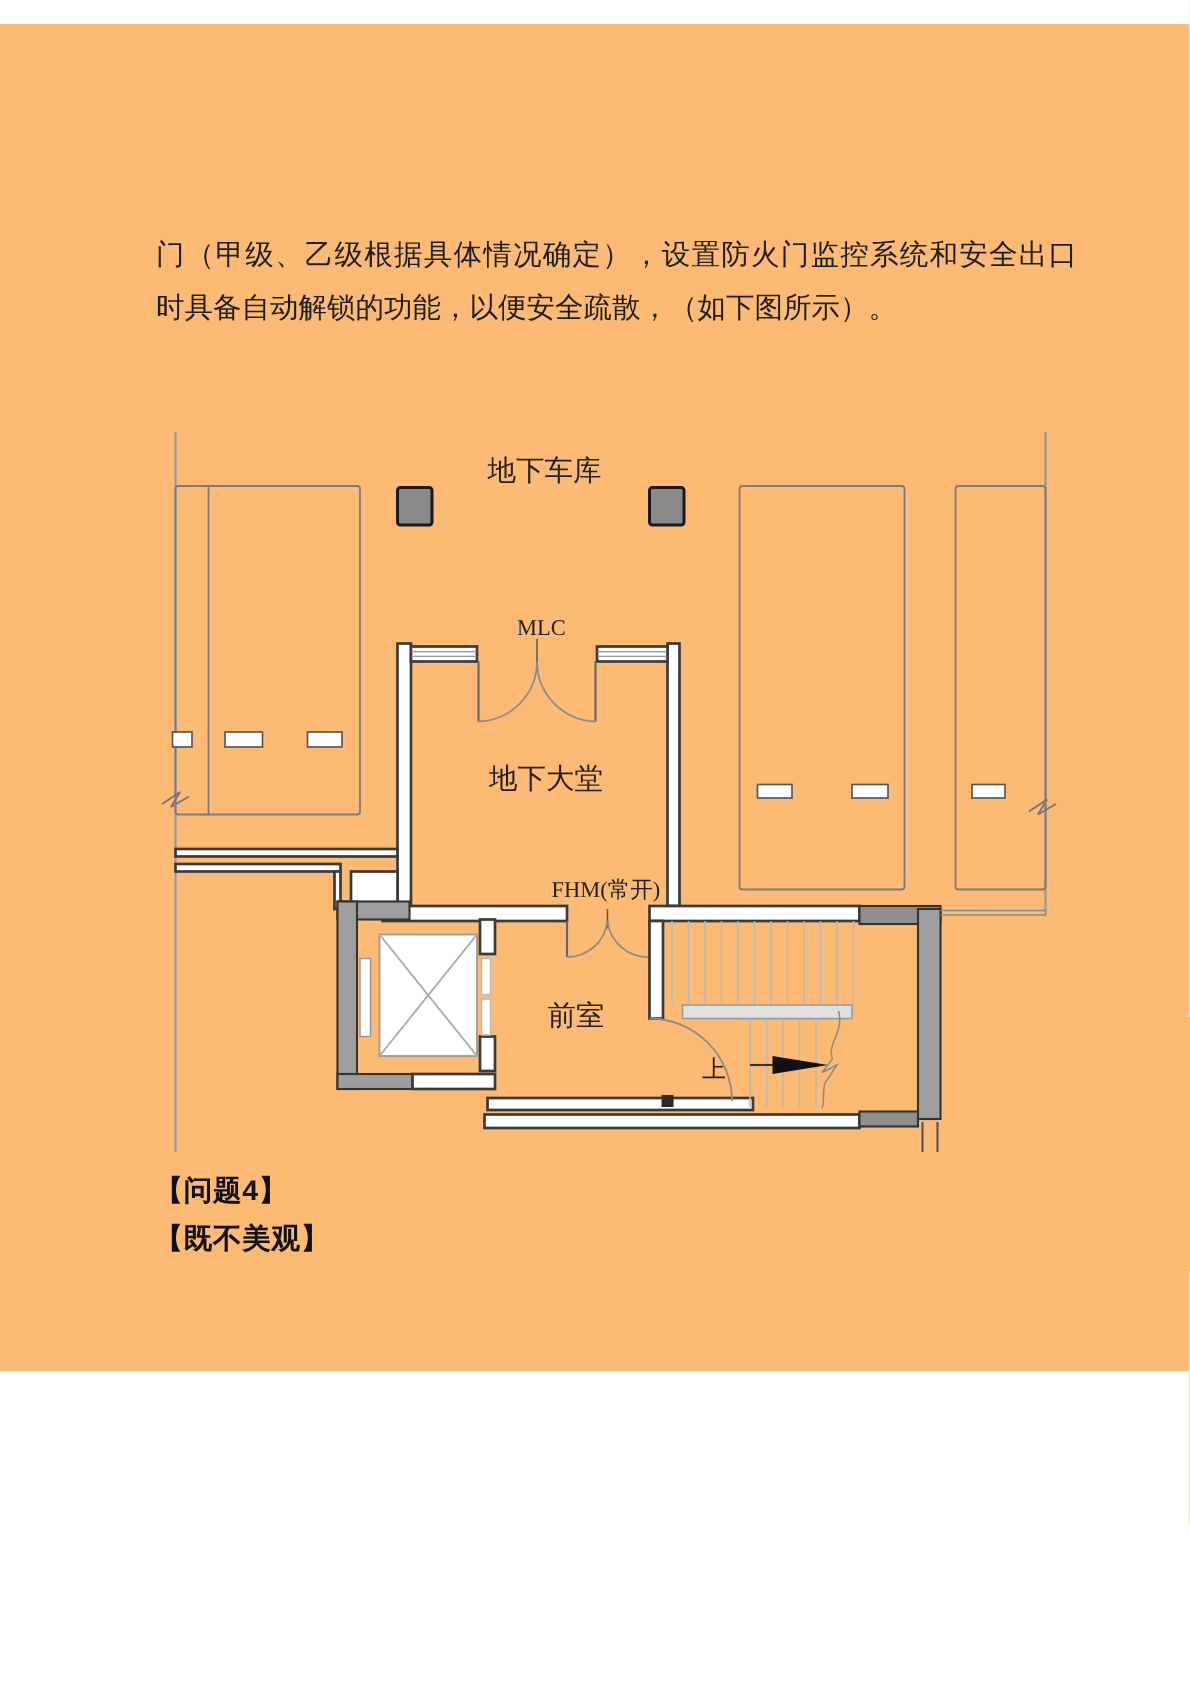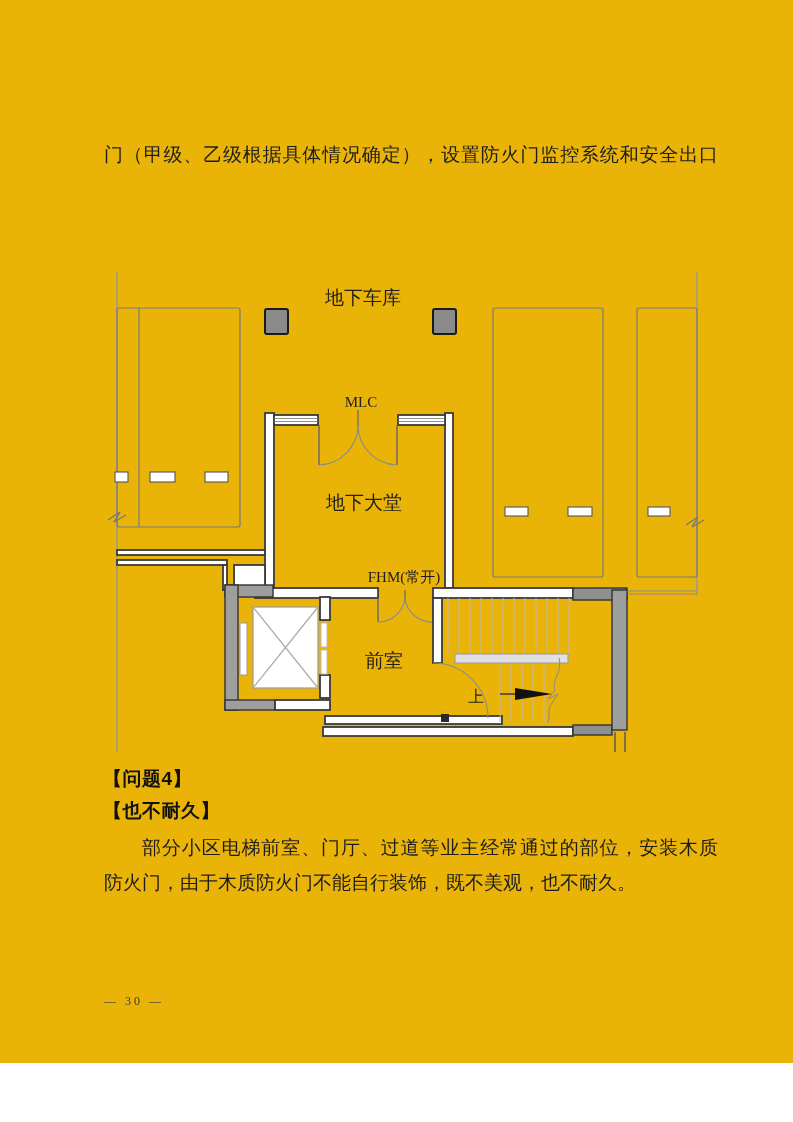--- a/index.html
+++ b/index.html
@@ -1,17 +1,17 @@
 <!DOCTYPE html>
 <html><head>
 <meta charset="utf-8">
 <style>
   html,body{margin:0;padding:0;background:#fff;}
-  .page{position:relative;width:793px;height:1063px;background:#eab308;overflow:hidden;
-        font-family:"Liberation Serif","DejaVu Serif",serif;color:#1f1f1f;}
+  .page{position:relative;width:793px;height:898px;background:#fdba74;overflow:hidden;
+        font-family:"Liberation Serif","DejaVu Serif",serif;color:#1f1f1f;margin-top:16px;}
   .para{position:absolute;left:104px;width:614px;font-size:19px;line-height:35px;
         color:#1d1d1d;}
   .para .ln{text-align:justify;text-align-last:justify;}
   .para .ln.last{text-align:left;text-align-last:left;}
   .para .ln.indent{text-indent:2em;}
   .heading{position:absolute;left:103px;font-family:"Liberation Sans","DejaVu Sans",sans-serif;
         font-weight:bold;font-size:19px;line-height:26px;color:#111;letter-spacing:0.5px;}
   .footer{position:absolute;left:104px;top:994px;font-size:12px;color:#3c3c3c;letter-spacing:3px;}
   svg text{font-family:"Liberation Serif","DejaVu Serif",serif;fill:#1f1f1f;}
   .wall{fill:#ffffff;stroke:#3a3a3a;stroke-width:1.8;}
@@ -24,20 +24,21 @@
   .leaf{stroke:#666;stroke-width:1.4;}
   .tread{stroke:#b9b9b9;stroke-width:1;}
 </style>
 </head>
 <body>
 
 <div class="page">
 
   <div class="para" style="top:137px;">
     <div class="ln">门（甲级、乙级根据具体情况确定），设置防火门监控系统和安全出口</div>
+    <div class="ln last">时具备自动解锁的功能，以便安全疏散，（如下图所示）。</div>
   </div>
 
   <svg style="position:absolute;left:100px;top:262px;" width="605" height="500" viewBox="0 0 605 500">
 
     <g>
       <line class="thinline" x1="17" y1="10" x2="17" y2="490"></line>
       <line class="thinline" x1="597" y1="10" x2="597" y2="333"></line>
       <path d="M 8 258 L 20 250 L 14 260 L 26 253" fill="none" stroke="#777" stroke-width="1.3"></path>
       <path d="M 586 263 L 598 255 L 592 265 L 604 258" fill="none" stroke="#777" stroke-width="1.3"></path>
     </g>
@@ -170,22 +171,18 @@
       <text x="376" y="440" font-size="16" text-anchor="middle">上</text>
 
       <path class="arc" d="M 333 401 A 55 55 0 0 1 388 456"></path>
 
       <line x1="515" y1="470" x2="515" y2="490" stroke="#555" stroke-width="1.4"></line>
       <line x1="525" y1="470" x2="525" y2="490" stroke="#555" stroke-width="1.4"></line>
     </g>
   </svg>
 
   <div class="heading" style="top:766px;">【问题4】</div>
-  <div class="heading" style="top:798px;">【也不耐久】</div>
+  <div class="heading" style="top:798px;">【既不美观】</div>
 
-  <div class="para" style="top:830px;">
-    <div class="ln indent">部分小区电梯前室、门厅、过道等业主经常通过的部位，安装木质</div>
-    <div class="ln last">防火门，由于木质防火门不能自行装饰，既不美观，也不耐久。</div>
-  </div>
 
   <div class="footer">— 30 —</div>
 
 </div>
 
 </body></html>

